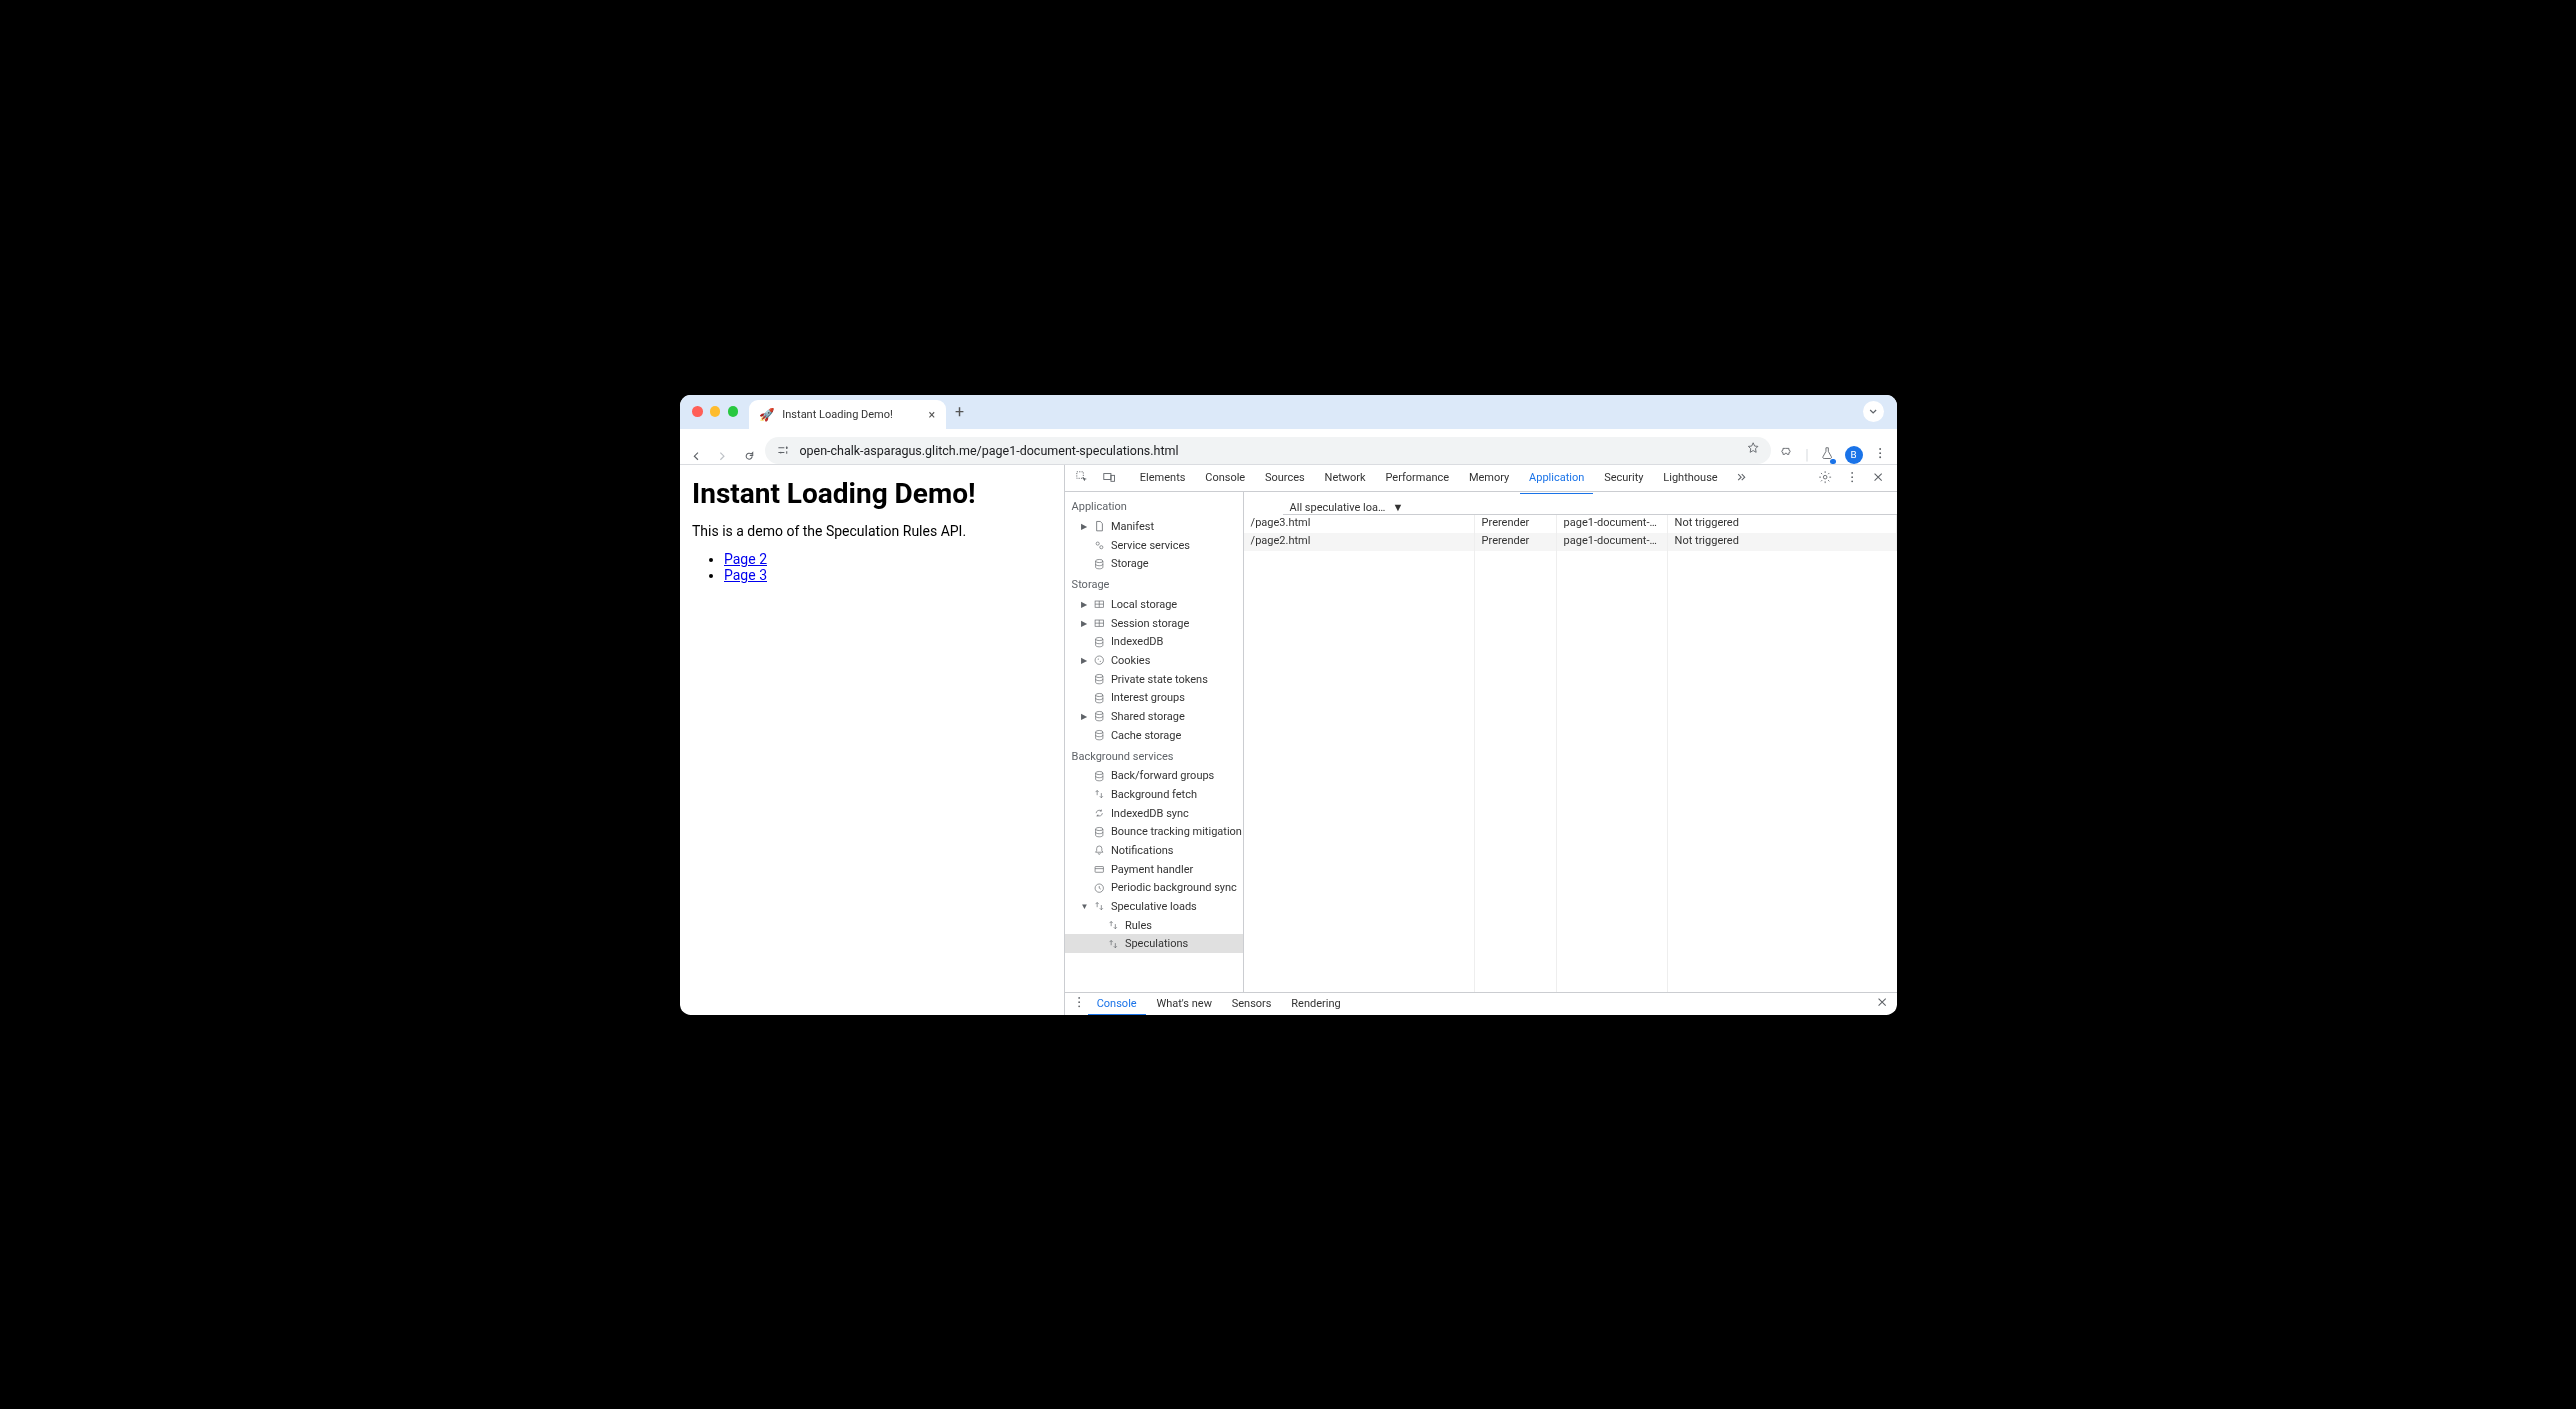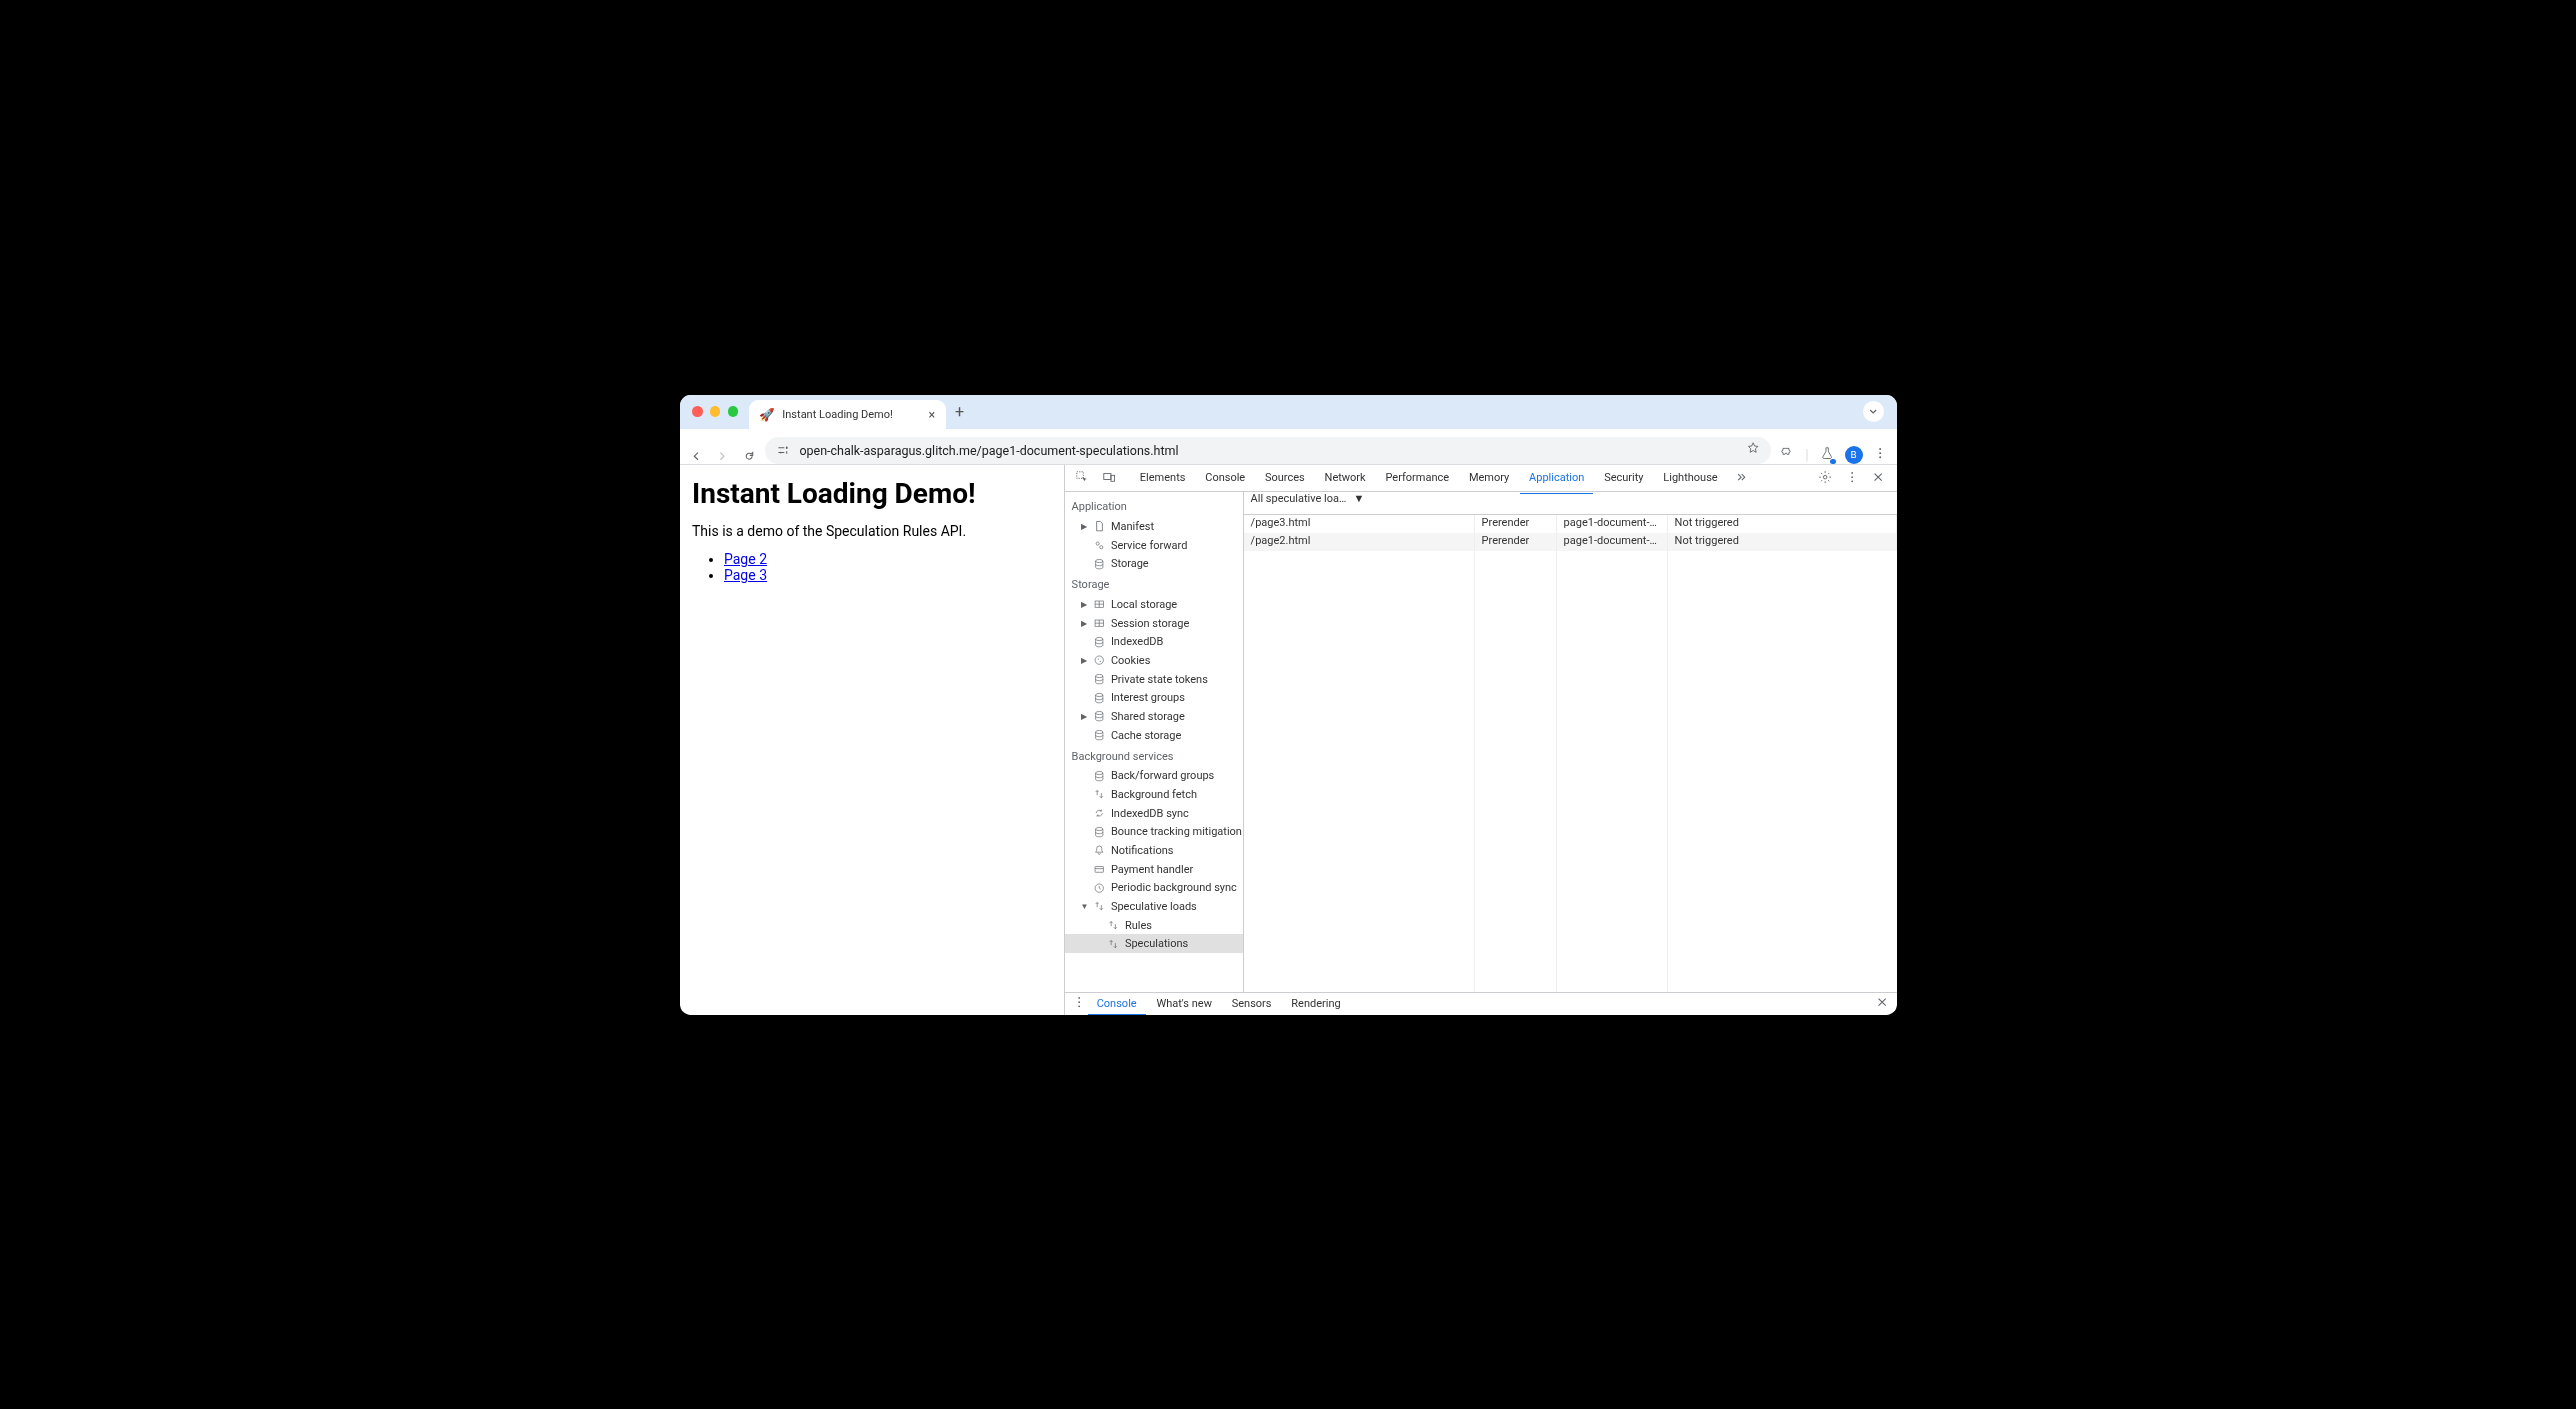--- a/index.html
+++ b/index.html
@@ -52,21 +52,21 @@
 .dt-body { flex: 1; display: flex; overflow: hidden; }
 .dt-sidebar { width: 179px; border-right: 0.9px solid #cbcdd1; overflow: auto; padding: 3.6px 0; }
 .dt-sidebar .section { font-size: 11px; color: #5f6368; padding: 5.4px 7.1px 3.6px; }
 .dt-sidebar .item { display: flex; align-items: center; gap: 5.4px; padding: 2.2px 5.4px 2.2px 16px; cursor: pointer; white-space: nowrap; }
 .dt-sidebar .item.sub { padding-left: 30px; }
 .dt-sidebar .item.selected { background: #e0e0e0; }
 .dt-sidebar .arrow { width: 7.1px; font-size: 8px; color: #5f6368; text-align: center; flex-shrink: 0; }
 .dt-sidebar .ic { width: 12.5px; display: inline-flex; justify-content: center; color: #5f6368; flex-shrink: 0; }
 
 .dt-content { flex: 1; display: flex; flex-direction: column; overflow: hidden; }
-.dt-filter { height: 23px; border-bottom: 0.9px solid #cbcdd1; display: flex; align-items: flex-start; padding: 0 7.1px; }
+.dt-filter { height: 23px; border-bottom: 0.9px solid #cbcdd1; display: flex; align-items: flex-end; padding: 0 7.1px; margin-left: 39px; }
 .dt-filter .sel { display: flex; align-items: center; gap: 7.1px; cursor: pointer; }
 .table-area { flex: 1; display: flex; flex-direction: column; }
 .table-hdr { display: flex; background: #f1f3f4; border-bottom: 0.9px solid #cbcdd1; height: 23px; }
 .table-hdr > div { padding: 4.5px 7.1px; border-right: 0.9px solid #cbcdd1; }
 .col-url { flex: 1; min-width: 0; }
 .col-act { width: 82px; }
 .col-rs { width: 111px; }
 .col-st { width: 229px; }
 .table-body { flex: 0 0 auto; }
 .table-row { display: flex; height: 18px; }
@@ -221,21 +221,21 @@
               <span>Manifest</span>
             </div>
             <div class="item">
               <span class="arrow"></span>
               <span class="ic">
                 <svg viewBox="0 0 24 24">
                   <circle cx="9" cy="9" r="3" fill="none" stroke="#5f6368" stroke-width="1.3"></circle>
                   <circle cx="16" cy="16" r="3" fill="none" stroke="#5f6368" stroke-width="1.3"></circle>
                 </svg>
               </span>
-              <span>Service forward</span>
+              <span>Service services</span>
             </div>
             <div class="item">
               <span class="arrow"></span>
               <span class="ic">
                 <svg viewBox="0 0 24 24">
                   <ellipse cx="12" cy="6" rx="7" ry="3" fill="none" stroke="#5f6368" stroke-width="1.3"></ellipse>
                   <path d="M5 6v12c0 1.7 3 3 7 3s7-1.3 7-3V6M5 12c0 1.7 3 3 7 3s7-1.3 7-3" fill="none" stroke="#5f6368" stroke-width="1.3"></path>
                 </svg>
               </span>
               <span>Storage</span>

